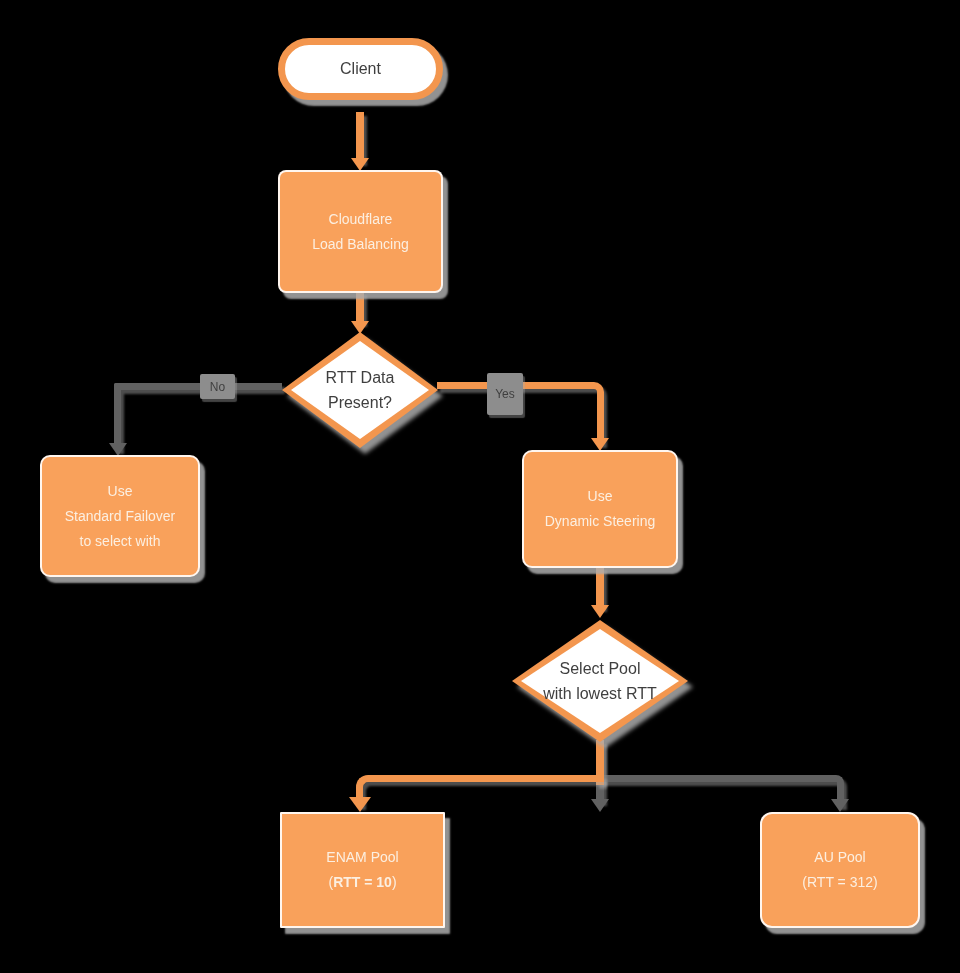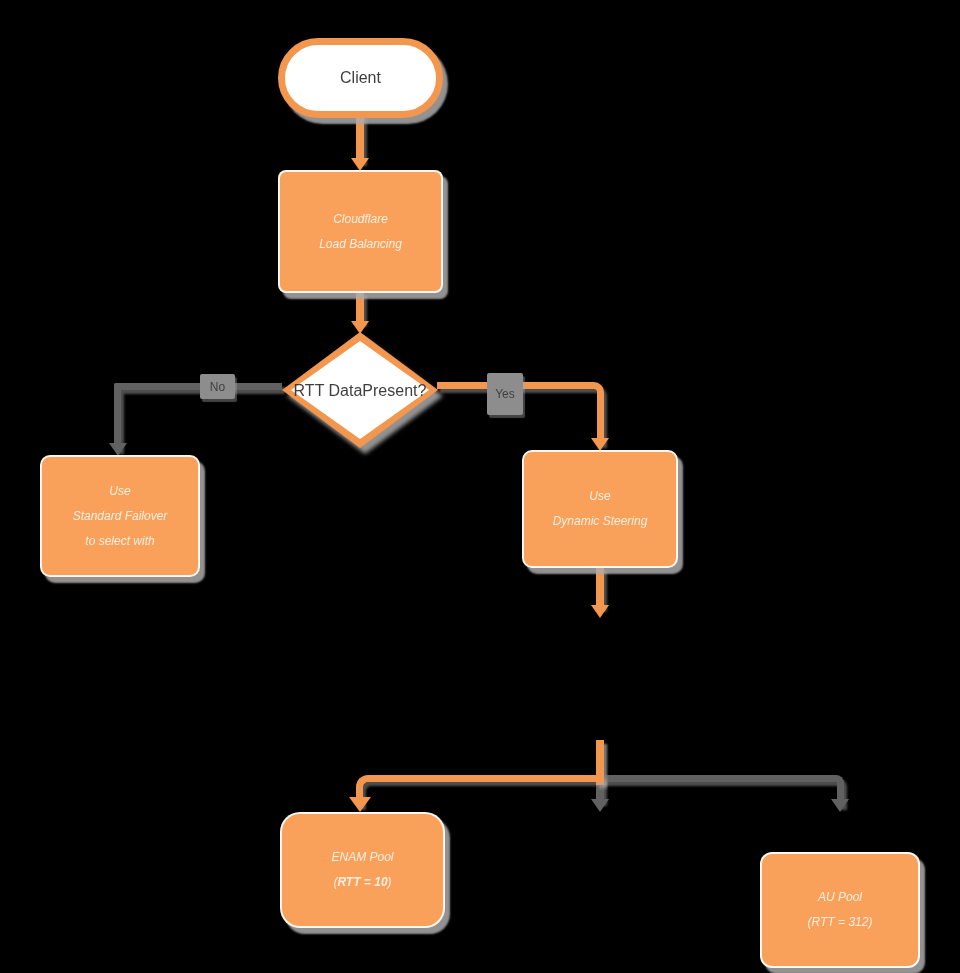--- a/index.html
+++ b/index.html
@@ -15,31 +15,31 @@
     --white:#FFFFFF;
   }
   html,body{margin:0;padding:0;background:var(--background);}
   body{font-family:"Liberation Sans","DejaVu Sans",sans-serif;}
   #canvas{position:relative;width:960px;height:973px;background:var(--background);overflow:hidden;}
 
   
   .node{position:absolute;box-sizing:border-box;display:flex;flex-direction:column;
         align-items:center;justify-content:center;text-align:center;}
   .rect{background:var(--node-fill);border:2px solid rgba(255,255,255,0.9);
-        border-radius:10px;color:var(--text-on-orange);font-size:12px;line-height:25px;
-        box-shadow:5px 6px 2px rgba(171,171,171,0.85);font-style:italic;}
+        border-radius:10px;color:var(--text-on-orange);font-size:14px;line-height:25px;
+        box-shadow:5px 6px 2px rgba(171,171,171,0.85);}
   .terminator{background:var(--white);border:7px solid var(--node-border);
         border-radius:44px;color:var(--text-dark);font-size:16px;
         box-shadow:5px 6px 2px rgba(171,171,171,0.85);}
   .diamond-outer{position:absolute;filter:drop-shadow(5px 6px 2px rgba(171,171,171,0.85));}
   .diamond-border{position:absolute;inset:0;background:var(--node-border);
         clip-path:polygon(50% 0,100% 50%,50% 100%,0 50%);}
   .diamond-fill{position:absolute;inset:9px;background:var(--white);
         clip-path:polygon(50% 0,100% 50%,50% 100%,0 50%);}
-  .diamond-label{position:absolute;inset:0;display:flex;flex-direction:row;
+  .diamond-label{position:absolute;inset:0;display:flex;flex-direction:column;
         align-items:center;justify-content:center;text-align:center;
         color:var(--text-dark);font-size:16px;line-height:25px;}
 
   
   .vline{position:absolute;width:8px;filter:drop-shadow(3px 4px 1px rgba(170,170,170,0.45));}
   .vline.orange{background:var(--node-border);}
   .vline.gray{background:var(--gray-line);}
   .elbow{position:absolute;box-sizing:border-box;background:transparent;
         filter:drop-shadow(3px 4px 1px rgba(170,170,170,0.45));}
   .elbow.orange-tr{border-top:7px solid var(--node-border);border-right:7px solid var(--node-border);border-top-right-radius:10px;}
@@ -88,21 +88,21 @@
   <div class="elbow orange-tl" style="left:356px;top:775px;width:248px;height:31px;"></div>
   <div class="arrow-down big" style="left:349px;top:797px;"></div>
 
   <div class="chip" style="left:200px;top:374px;width:35px;height:25px;">
     <span>No</span>
   </div>
   <div class="chip" style="left:487px;top:373px;width:36px;height:42px;">
     <span>Yes</span>
   </div>
 
-  <div class="node terminator" style="left:278px;top:38px;width:165px;height:80px;">
+  <div class="node terminator" style="left:278px;top:38px;width:165px;height:62px;">
     <div>Client</div>
   </div>
 
   <div class="node rect" style="left:278px;top:170px;width:165px;height:123px;border-radius:8px;">
     <div>Cloudflare</div>
     <div>Load Balancing</div>
   </div>
 
   <div class="diamond-outer" style="left:282px;top:332px;width:156px;height:116px;">
     <div class="diamond-border"></div>
@@ -117,25 +117,33 @@
     <div>Use</div>
     <div>Standard Failover</div>
     <div>to select with</div>
   </div>
 
   <div class="node rect" style="left:522px;top:450px;width:156px;height:118px;">
     <div>Use</div>
     <div>Dynamic Steering</div>
   </div>
 
+  <div class="diamond-outer" style="left:512px;top:620px;width:176px;height:122px;">
+    <div class="diamond-border"></div>
+    <div class="diamond-fill"></div>
+    <div class="diamond-label">
+      <div>Select Pool</div>
+      <div>with lowest RTT</div>
+    </div>
+  </div>
 
-  <div class="node rect" style="left:280px;top:812px;width:165px;height:116px;border-radius:20px;">
+  <div class="node rect" style="left:280px;top:812px;width:165px;height:116px;border-radius:1px;">
     <div>ENAM Pool</div>
     <div><span>(</span><b>RTT = 10</b><span>)</span></div>
   </div>
 
 
-  <div class="node rect" style="left:760px;top:812px;width:160px;height:116px;border-radius:12px;margin-top:40px;">
+  <div class="node rect" style="left:760px;top:812px;width:160px;height:116px;border-radius:12px;">
     <div>AU Pool</div>
     <div>(RTT = 312)</div>
   </div>
 
 </div>
 
 </body></html>

